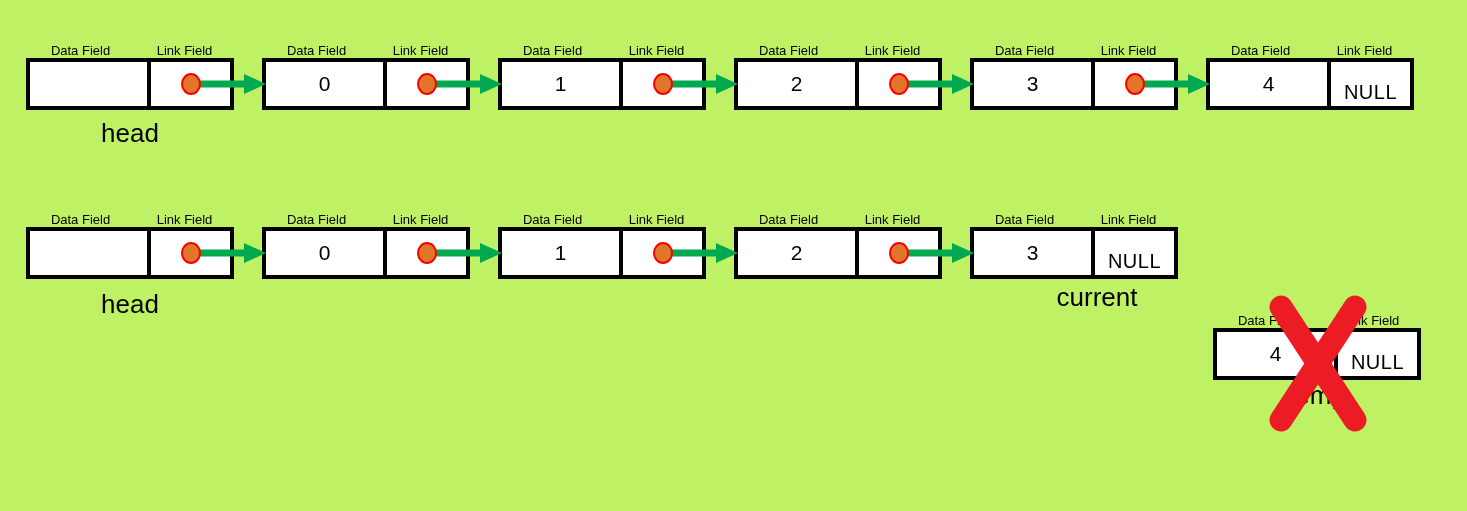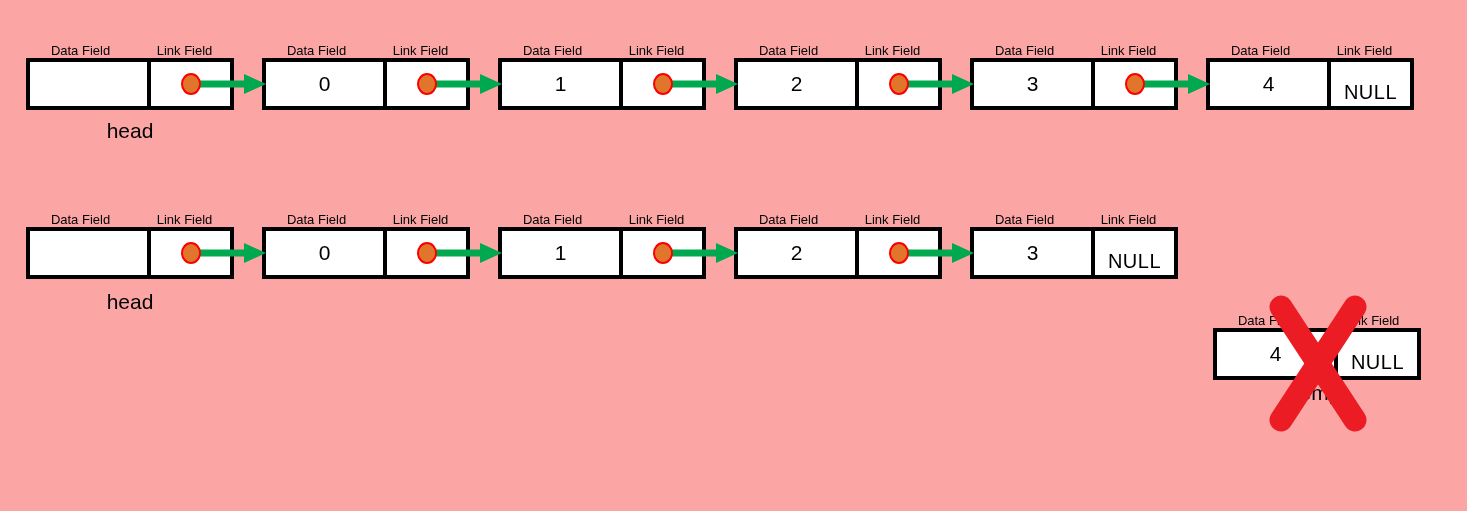--- a/index.html
+++ b/index.html
@@ -1,37 +1,37 @@
 <!DOCTYPE html>
 <html><head>
 <meta charset="utf-8">
 <style>
   html,body{margin:0;padding:0;background:#fff;}
   .canvas{
-    position:relative;width:1467px;height:511px;background:#fca5a5;
+    position:relative;width:1467px;height:511px;background:#bef264;
     font-family:"Liberation Sans",sans-serif;color:#000;overflow:hidden;
   }
   .node{position:absolute;width:208px;}
   .labels{display:flex;height:22px;align-items:flex-end;transform:translateX(-8px);}
   .flabel{font-size:13px;line-height:1.1;text-align:center;white-space:nowrap;}
   .flabel.d{width:125px;}
   .flabel.l{width:83px;}
   .box{box-sizing:border-box;display:flex;width:208px;height:52px;border:4px solid #000;background:#fff;}
   .cell{display:flex;align-items:center;justify-content:center;}
   .cell.data{width:117px;border-right:4px solid #000;}
   .cell.link{flex:1;position:relative;}
   .val{font-size:21px;}
   .nullval{font-size:20px;letter-spacing:0.5px;margin-top:16px;}
   .dot{
     position:absolute;left:50%;top:50%;transform:translate(-50%,-50%);
     width:20px;height:22px;border-radius:50%;box-sizing:border-box;
     background:#E2752C;border:2.5px solid #FA0000;z-index:3;
   }
   .arrow{position:absolute;width:76px;height:24px;z-index:2;}
-  .caption{position:absolute;width:208px;text-align:center;font-size:21px;line-height:1.0;}
+  .caption{position:absolute;width:208px;text-align:center;font-size:26px;line-height:1.0;}
   .cross{position:absolute;left:1268px;top:294px;width:100px;height:139px;z-index:5;}
 </style>
 </head>
 <body>
 
 <div class="canvas">
 
   <div class="node" style="left:26px;top:36px">
     <div class="labels">
       <span class="flabel d">Data Field</span>
@@ -231,20 +231,21 @@
   <svg class="arrow" style="left:663px;top:241px" viewBox="0 0 76 24">
       <rect x="0" y="8.5" width="58" height="7" fill="#00A94F"></rect>
       <polygon points="53,2 53,22 75,12" fill="#00A94F"></polygon>
     </svg>
   <svg class="arrow" style="left:899px;top:241px" viewBox="0 0 76 24">
       <rect x="0" y="8.5" width="58" height="7" fill="#00A94F"></rect>
       <polygon points="53,2 53,22 75,12" fill="#00A94F"></polygon>
     </svg>
 
   <div class="caption" style="left:26px;top:291px">head</div>
+  <div class="caption" style="left:993px;top:284px">current</div>
 
   <div class="node" style="left:1213px;top:306px">
     <div class="labels">
       <span class="flabel d">Data Field</span>
       <span class="flabel l">Link Field</span>
     </div>
     <div class="box">
       <div class="cell data">
           <span class="val">4</span>
         </div>

